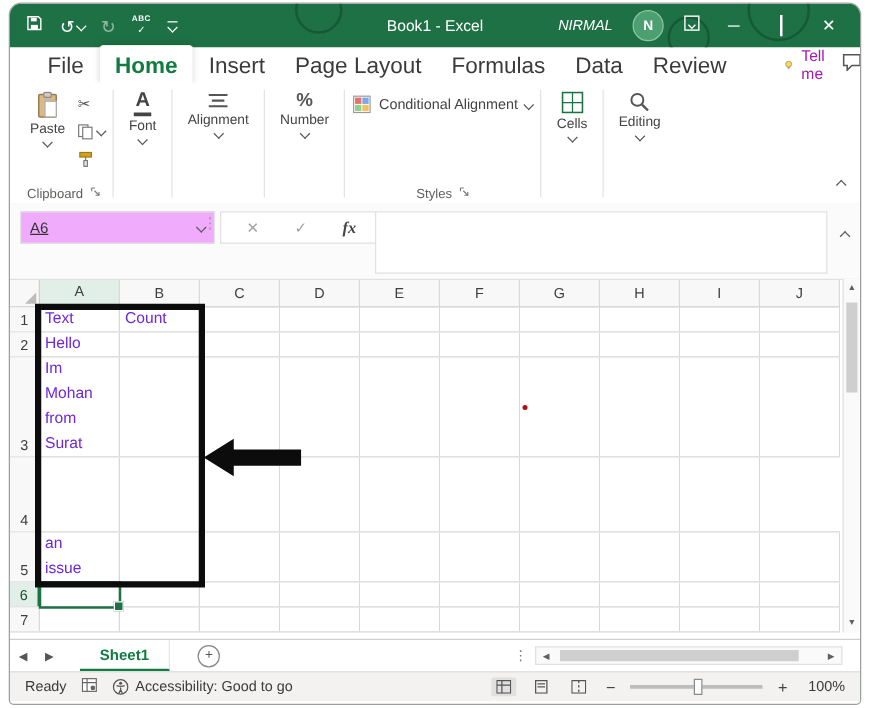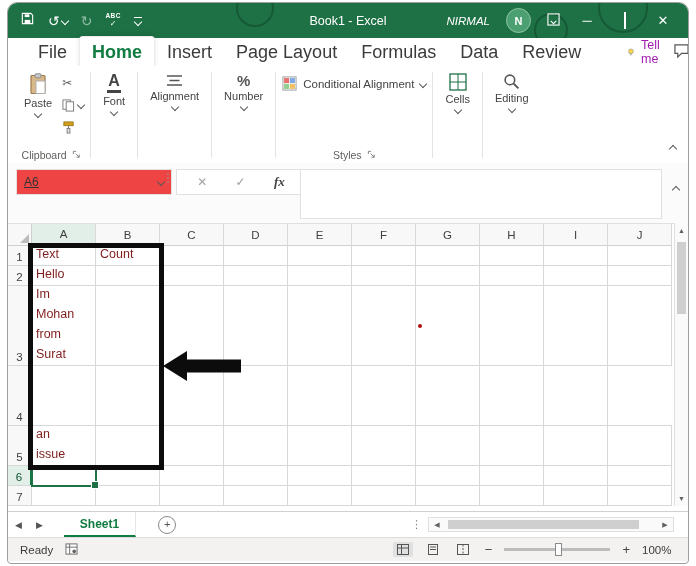--- a/index.html
+++ b/index.html
@@ -52,21 +52,21 @@
   .stylesrows{display:flex;flex-direction:column;gap:4px;padding-top:5px;}
   .stylerow{display:flex;align-items:center;gap:6px;height:19px;cursor:default;}
   .stylerow .slabel{font-size:11.5px;color:#444;white-space:nowrap;}
   .fonticon{display:flex;flex-direction:column;align-items:center;line-height:1;}
   .fonticon .A{font-size:16px;font-weight:bold;color:#444;}
   .fonticon .ubar{width:14px;height:3px;background:#444;margin-top:1px;}
   .pct{font-size:15px;font-weight:bold;color:#555;line-height:1;}
   .collapse-rib{position:absolute;right:12px;bottom:7px;}
   
   .fbar{position:absolute;left:0;top:160px;right:0;height:60px;background:#fbfbfb;}
-  .namebox{position:absolute;left:8px;top:6px;width:140px;height:24px;background:#ef4444;border:1px solid #e1e1e1;
+  .namebox{position:absolute;left:8px;top:6px;width:140px;height:24px;background:#f0abfc;border:1px solid #e1e1e1;
     display:flex;align-items:center;padding:0 7px;font-size:12px;color:#333;text-decoration:underline;}
   .namebox .nval{flex:1;}
   .fdots{position:absolute;left:154px;top:8px;font-size:12px;color:#9a9a9a;}
   .fxbox{position:absolute;left:168px;top:6px;width:116px;height:24px;background:#fff;border:1px solid #e1e1e1;
     display:flex;align-items:center;justify-content:space-around;padding:0 6px;}
   .fxbox .x{color:#a0a0a0;font-size:12px;}
   .fxbox .ck{color:#a0a0a0;font-size:12px;}
   .fx{font-family:"Liberation Serif",serif;font-style:italic;font-weight:bold;font-size:13px;color:#444;}
   .finput{position:absolute;left:292px;top:6px;right:26px;height:44px;background:#fff;border:1px solid #e1e1e1;
     font-size:12px;color:#222;padding:2px 6px;}
@@ -79,21 +79,21 @@
   .corner .tri{position:absolute;right:2px;bottom:2px;width:0;height:0;border-left:9px solid transparent;border-bottom:9px solid #bcbcbc;}
   .ch{width:64px;height:22px;background:#f8f8f8;border-right:1px solid #d9d9d9;border-bottom:1px solid #cfcfcf;
     box-sizing:border-box;display:flex;align-items:center;justify-content:center;font-size:11.5px;color:#3f3f3f;}
   .ch.sel{background:#E2EFE8;border-bottom:2px solid #107C41;}
   .gridbody{position:relative;width:664px;}
   .grow{display:flex;border-bottom:1px solid #d8d8d8;box-sizing:border-box;}
   .rh{width:24px;background:#f8f8f8;border-right:1px solid #d9d9d9;box-sizing:border-box;display:flex;
     align-items:flex-end;justify-content:center;font-size:11.5px;color:#3f3f3f;padding-bottom:2px;}
   .rh.sel{background:#E2EFE8;border-right:2px solid #107C41;color:#0f5132;}
   .cell{width:64px;border-right:1px solid #d8d8d8;box-sizing:border-box;display:flex;align-items:flex-end;
-    padding:0 17px 1px 4px;font-size:12.5px;color:#7f1d1d;line-height:20px;white-space:pre-line;overflow:hidden;}
+    padding:0 17px 1px 4px;font-size:12.5px;color:#6d28d9;line-height:20px;white-space:pre-line;overflow:hidden;}
   .fill{width:512px;background:repeating-linear-gradient(to right,transparent 0 63px,#d8d8d8 63px 64px);}
   .selbox{position:absolute;left:23px;top:219px;width:66px;height:22px;border:2px solid #1E7145;box-sizing:border-box;z-index:3;}
   .selbox .handle{position:absolute;right:-4px;bottom:-4px;width:6px;height:6px;background:#1E7145;border:1px solid #fff;}
   .annrect{position:absolute;left:20px;top:-3px;width:136px;height:227px;border:5px solid #0c0c0c;box-sizing:border-box;z-index:7;}
   .arrow{position:absolute;left:155px;top:103px;z-index:8;}
   .reddot{position:absolute;left:410px;top:78px;width:4px;height:4px;border-radius:50%;background:#b30f0f;z-index:6;}
   .vscroll{position:absolute;right:0;top:0;width:14px;height:283px;background:#fafafa;border-left:1px solid #e0e0e0;box-sizing:border-box;}
   .vsbtn{height:15px;display:flex;align-items:center;justify-content:center;font-size:7px;color:#606060;}
   .vsbtn.dn{position:absolute;bottom:0;left:0;right:0;}
   .vthumb{position:absolute;left:2px;right:2px;top:19px;height:72px;background:#cfcfcf;}
@@ -115,21 +115,21 @@
   .statusbar{position:absolute;left:0;top:534px;right:0;height:24px;background:#F3F2F1;border-top:1px solid #dcdcdc;
     display:flex;align-items:center;padding:0 12px;gap:12px;font-size:11.5px;color:#3b3b3b;box-sizing:border-box;}
   .sb-left{display:flex;align-items:center;gap:12px;}
   .acc{display:flex;align-items:center;gap:5px;}
   .sb-right{margin-left:auto;display:flex;align-items:center;gap:10px;}
   .viewbtn{padding:2px 4px;display:flex;align-items:center;border-radius:2px;}
   .viewbtn.sel{background:#e0e0e0;}
   .zoomsign{font-size:13px;color:#444;line-height:1;padding:0 2px;}
   .ztrack{position:relative;width:106px;height:3px;background:#bdbdbd;}
   .zthumb{position:absolute;left:48%;top:-5px;width:7px;height:13px;background:#fdfdfd;border:1px solid #8a8a8a;box-sizing:border-box;}
-  .zoomlabel{width:34px;text-align:left;}
+  .zoomlabel{width:34px;text-align:right;}
 </style>
 </head>
 <body>
 
 <div class="window">
 
   <div class="titlebar">
     <div class="deco" style="width:46px;height:46px;right:40px;top:-20px;"></div>
     <div class="deco" style="width:30px;height:30px;right:120px;top:10px;"></div>
     <div class="deco" style="width:34px;height:34px;left:228px;top:-14px;"></div>
@@ -473,20 +473,28 @@
     <div class="sb-left">
       <span>Ready</span>
       <span>
         <svg width="13" height="12" viewBox="0 0 14 13">
             <rect x="1" y="1" width="12" height="11" fill="#fff" stroke="#666"></rect>
             <line x1="1" y1="4.5" x2="13" y2="4.5" stroke="#666"></line>
             <line x1="5" y1="1" x2="5" y2="12" stroke="#666"></line>
             <circle cx="10" cy="9" r="2" fill="#666"></circle>
           </svg>
       </span>
+      <span class="acc">
+        <svg width="13" height="13" viewBox="0 0 14 14">
+            <circle cx="7" cy="7" r="6.2" fill="none" stroke="#555" stroke-width="1.1"></circle>
+            <circle cx="7" cy="3.8" r="1.3" fill="#555"></circle>
+            <path d="M3.5 6c2.3.8 4.7.8 7 0M7 7.5v2l-1.5 3M7 9.5l1.5 3" stroke="#555" stroke-width="1.1" fill="none"></path>
+          </svg>
+        <span>Accessibility: Good to go</span>
+      </span>
     </div>
     <div class="sb-right">
       <span class="viewbtn sel">
         <svg width="12" height="11" viewBox="0 0 12 11">
             <rect x="0.5" y="0.5" width="11" height="10" fill="none" stroke="#555"></rect>
             <line x1="0.5" y1="4" x2="11.5" y2="4" stroke="#555"></line>
             <line x1="4.5" y1="0.5" x2="4.5" y2="10.5" stroke="#555"></line>
           </svg>
       </span>
       <span class="viewbtn">

